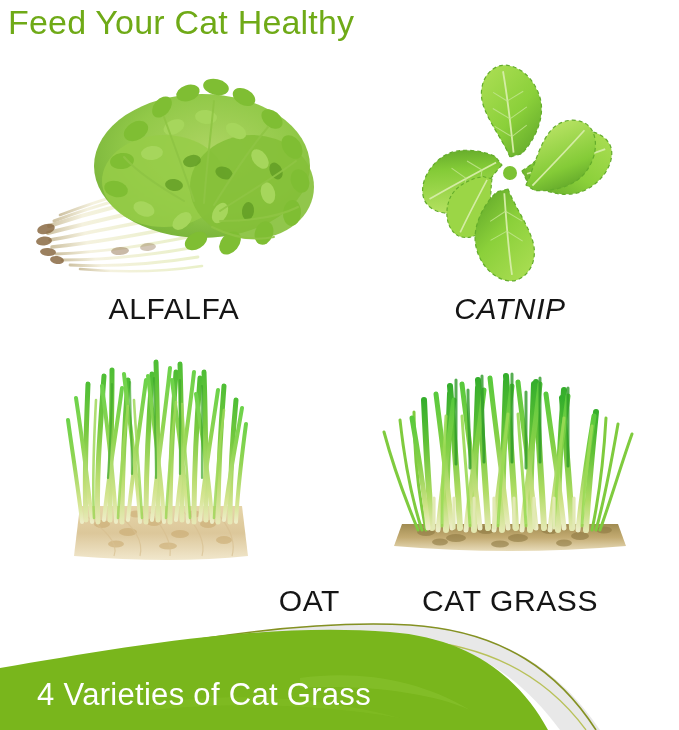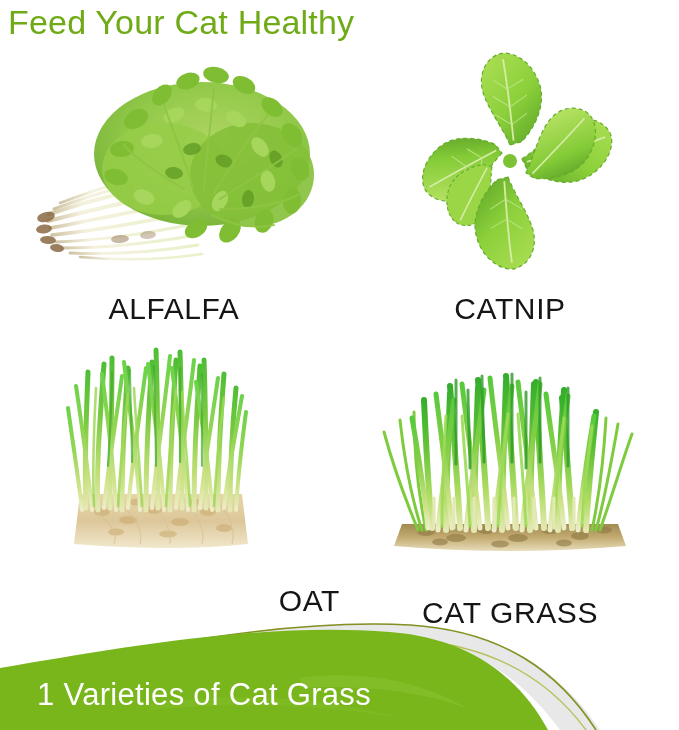--- a/index.html
+++ b/index.html
@@ -34,24 +34,23 @@
     position:absolute;
     left:0; top:56px;
     width:679px; height:570px;
   }
   .cell {
     position:absolute;
     display:flex;
     flex-direction:column;
     align-items:center;
     justify-content:flex-end;
-    gap:12px;
   }
   .cell-alfalfa  { left:8px;   top:0px;   width:332px; height:270px; }
-  .cell-catnip   { left:345px; top:0px;   width:330px; height:270px; }
+  .cell-catnip   { left:345px; top:0px;   width:330px; height:270px;font-style:italic; }
   .cell-oat      { left:8px;   top:272px; width:332px; height:290px;align-items:flex-end; }
   .cell-catgrass { left:345px; top:272px; width:330px; height:290px;justify-content:space-between; }
 
   .photo {
     position:relative;
     width:100%;
     display:block;
   }
   .photo svg { display:block; margin:0 auto; }
 
@@ -490,16 +489,16 @@
       <path d="M0 62 C120 38 270 0 400 6 C500 10 560 52 600 112 L560 112 C520 58 470 24 400 20 C280 14 130 52 0 76 Z" fill="#E6E6E6" opacity="0.9"></path>
 
       <path d="M0 60 C130 32 280 0 410 7 C505 13 560 56 596 112" fill="none" stroke="#7E8C17" stroke-width="1.6" opacity="0.95"></path>
       <path d="M0 72 C140 46 290 14 412 22 C500 28 552 66 586 112" fill="none" stroke="#A8B42A" stroke-width="1.3" opacity="0.75"></path>
 
       <path d="M0 50 C120 30 260 4 390 14 C470 20 520 60 548 112 L0 112 Z" fill="#79B61C"></path>
 
       <path d="M300 60 C360 52 420 62 470 92 C430 74 360 66 300 70 Z" fill="#8BC332" opacity="0.55"></path>
       <path d="M150 86 C230 74 320 78 400 100 C320 86 230 84 150 92 Z" fill="#86C02B" opacity="0.4"></path>
     </svg>
-    <div class="banner-text">1 Varieties of Cat Grass</div>
+    <div class="banner-text">4 Varieties of Cat Grass</div>
   </div>
 
 </div>
 
 </body></html>

